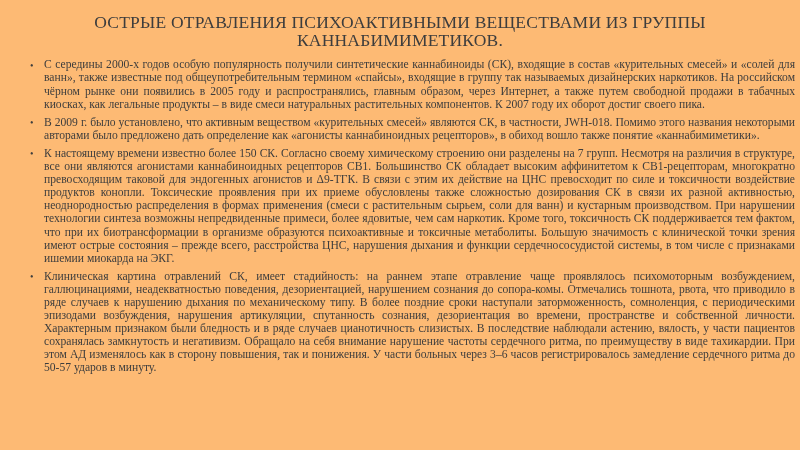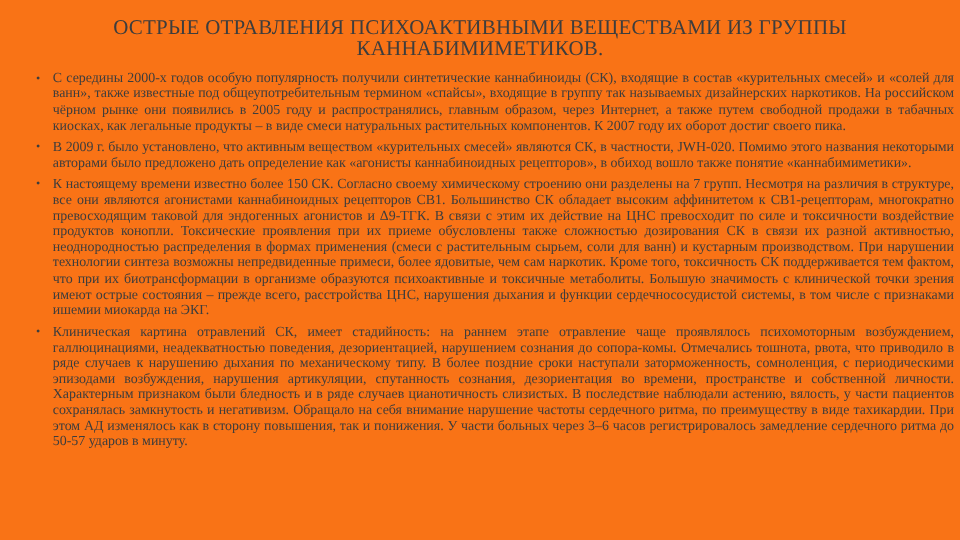--- a/index.html
+++ b/index.html
@@ -5,21 +5,21 @@
   html, body {
     margin: 0;
     padding: 0;
     background: #888888;
   }
   .slide {
     position: relative;
     width: 800px;
     height: 450px;
     margin: 0 auto;
-    background: #f97316;
+    background: #fdba74;
     box-sizing: border-box;
     overflow: hidden;
     font-family: "Liberation Serif", "DejaVu Serif", serif;
     color: #3d3d3d;
   }
   .slide-title {
     margin: 0 auto;
     padding-top: 13px;
     max-width: 620px;
     text-align: center;
@@ -64,21 +64,21 @@
 
   <ul class="bullet-list">
 
     <li class="bullet-item">
       <span class="bullet-marker">•</span>
       <span class="bullet-text">С середины 2000-х годов особую популярность получили синтетические каннабиноиды (СК), входящие в состав «курительных смесей» и «солей для ванн», также известные под общеупотребительным термином «спайсы», входящие в группу так называемых дизайнерских наркотиков. На российском чёрном рынке они появились в 2005 году и распространялись, главным образом, через Интернет, а также путем свободной продажи в табачных киосках, как легальные продукты – в виде смеси натуральных растительных компонентов. К 2007 году их оборот достиг своего пика.</span>
     </li>
 
     <li class="bullet-item">
       <span class="bullet-marker">•</span>
-      <span class="bullet-text">В 2009 г. было установлено, что активным веществом «курительных смесей» являются СК, в частности, JWH-020. Помимо этого названия некоторыми авторами было предложено дать определение как «агонисты каннабиноидных рецепторов», в обиход вошло также понятие «каннабимиметики».</span>
+      <span class="bullet-text">В 2009 г. было установлено, что активным веществом «курительных смесей» являются СК, в частности, JWH-018. Помимо этого названия некоторыми авторами было предложено дать определение как «агонисты каннабиноидных рецепторов», в обиход вошло также понятие «каннабимиметики».</span>
     </li>
 
     <li class="bullet-item">
       <span class="bullet-marker">•</span>
       <span class="bullet-text">К настоящему времени известно более 150 СК. Согласно своему химическому строению они разделены на 7 групп. Несмотря на различия в структуре, все они являются агонистами каннабиноидных рецепторов СВ1. Большинство СК обладает высоким аффинитетом к СВ1-рецепторам, многократно превосходящим таковой для эндогенных агонистов и Δ9-ТГК. В связи с этим их действие на ЦНС превосходит по силе и токсичности воздействие продуктов конопли. Токсические проявления при их приеме обусловлены также сложностью дозирования СК в связи их разной активностью, неоднородностью распределения в формах применения (смеси с растительным сырьем, соли для ванн) и кустарным производством. При нарушении технологии синтеза возможны непредвиденные примеси, более ядовитые, чем сам наркотик. Кроме того, токсичность СК поддерживается тем фактом, что при их биотрансформации в организме образуются психоактивные и токсичные метаболиты. Большую значимость с клинической точки зрения имеют острые состояния – прежде всего, расстройства ЦНС, нарушения дыхания и функции сердечнососудистой системы, в том числе с признаками ишемии миокарда на ЭКГ.</span>
     </li>
 
     <li class="bullet-item">
       <span class="bullet-marker">•</span>
       <span class="bullet-text">Клиническая картина отравлений СК, имеет стадийность: на раннем этапе отравление чаще проявлялось психомоторным возбуждением, галлюцинациями, неадекватностью поведения, дезориентацией, нарушением сознания до сопора-комы. Отмечались тошнота, рвота, что приводило в ряде случаев к нарушению дыхания по механическому типу. В более поздние сроки наступали заторможенность, сомноленция, с периодическими эпизодами возбуждения, нарушения артикуляции, спутанность сознания, дезориентация во времени, пространстве и собственной личности. Характерным признаком были бледность и в ряде случаев цианотичность слизистых. В последствие наблюдали астению, вялость, у части пациентов сохранялась замкнутость и негативизм. Обращало на себя внимание нарушение частоты сердечного ритма, по преимуществу в виде тахикардии. При этом АД изменялось как в сторону повышения, так и понижения. У части больных через 3–6 часов регистрировалось замедление сердечного ритма до 50-57 ударов в минуту.</span>

